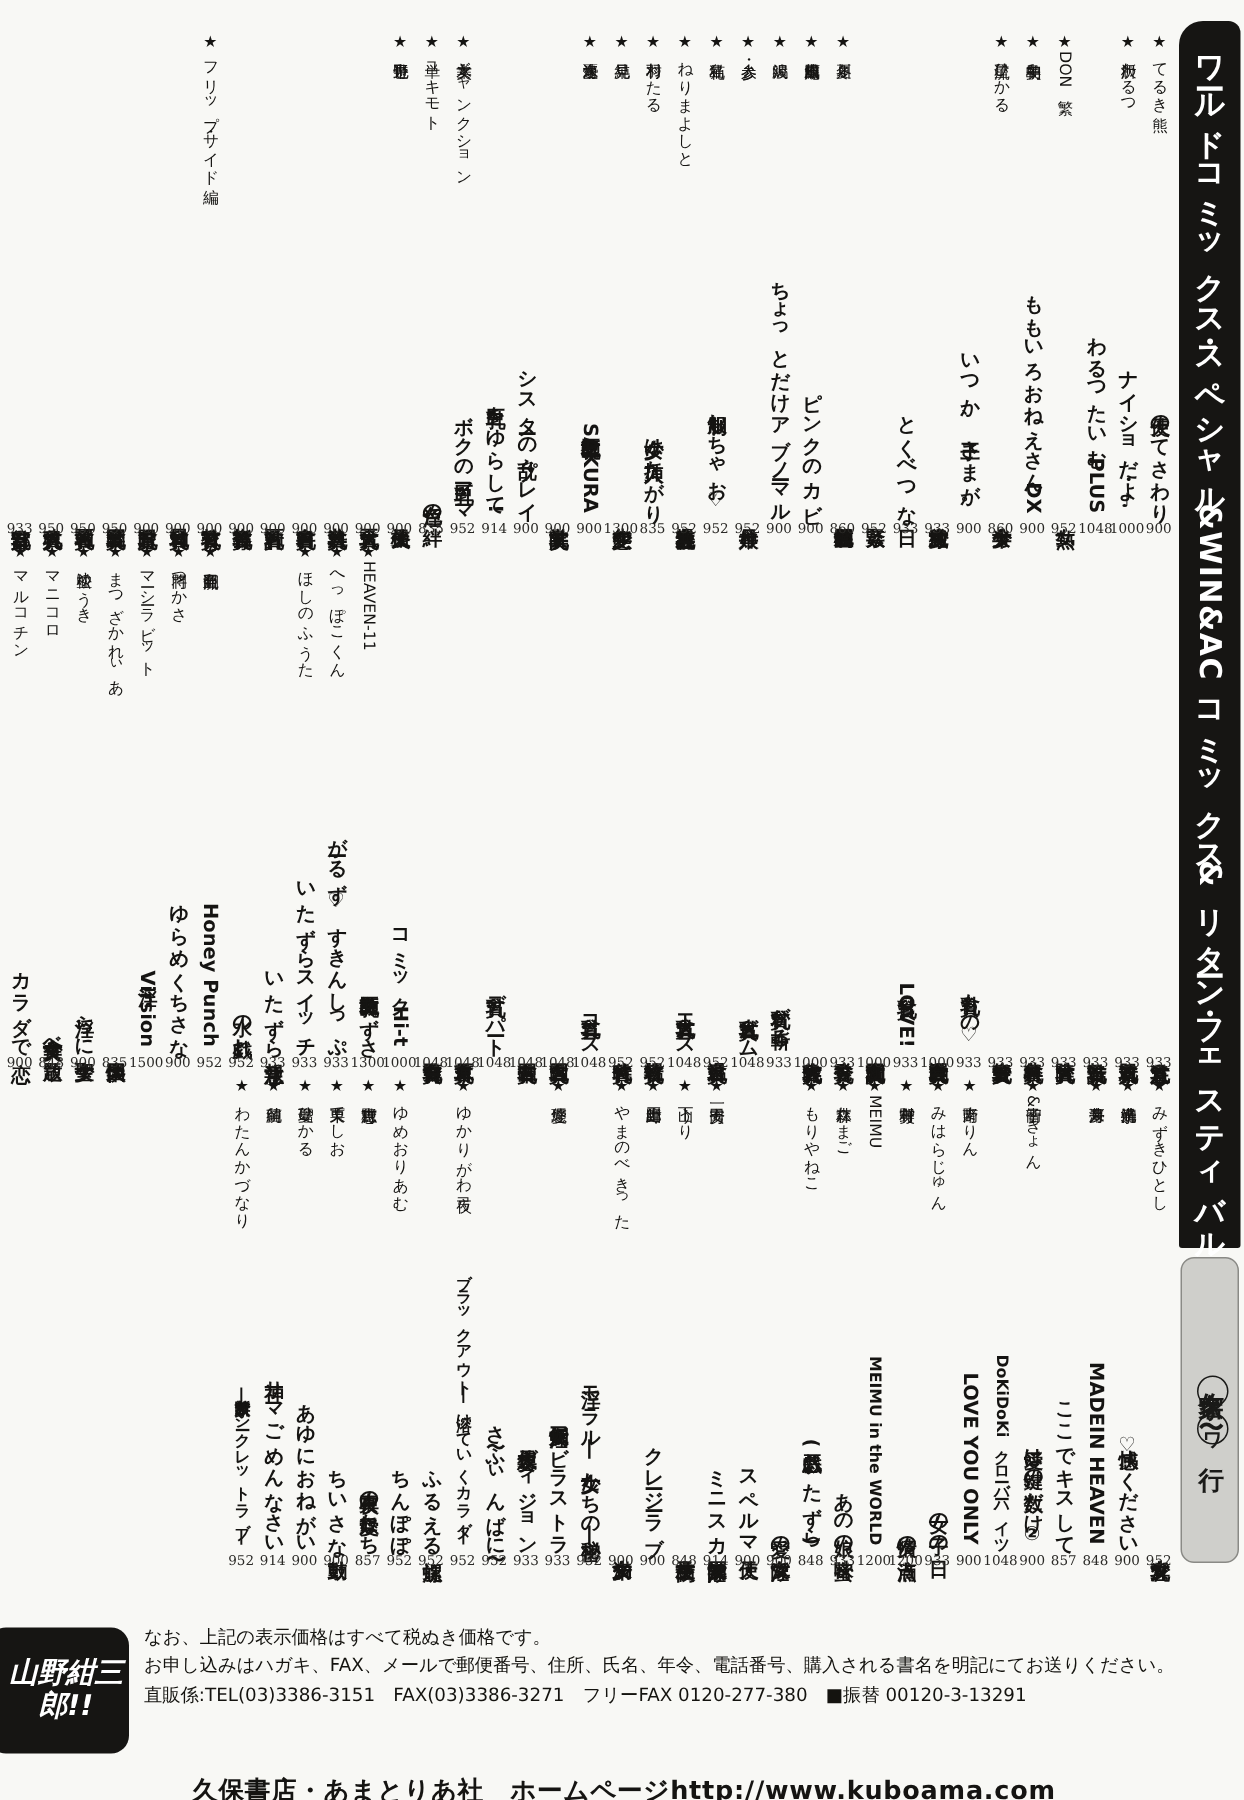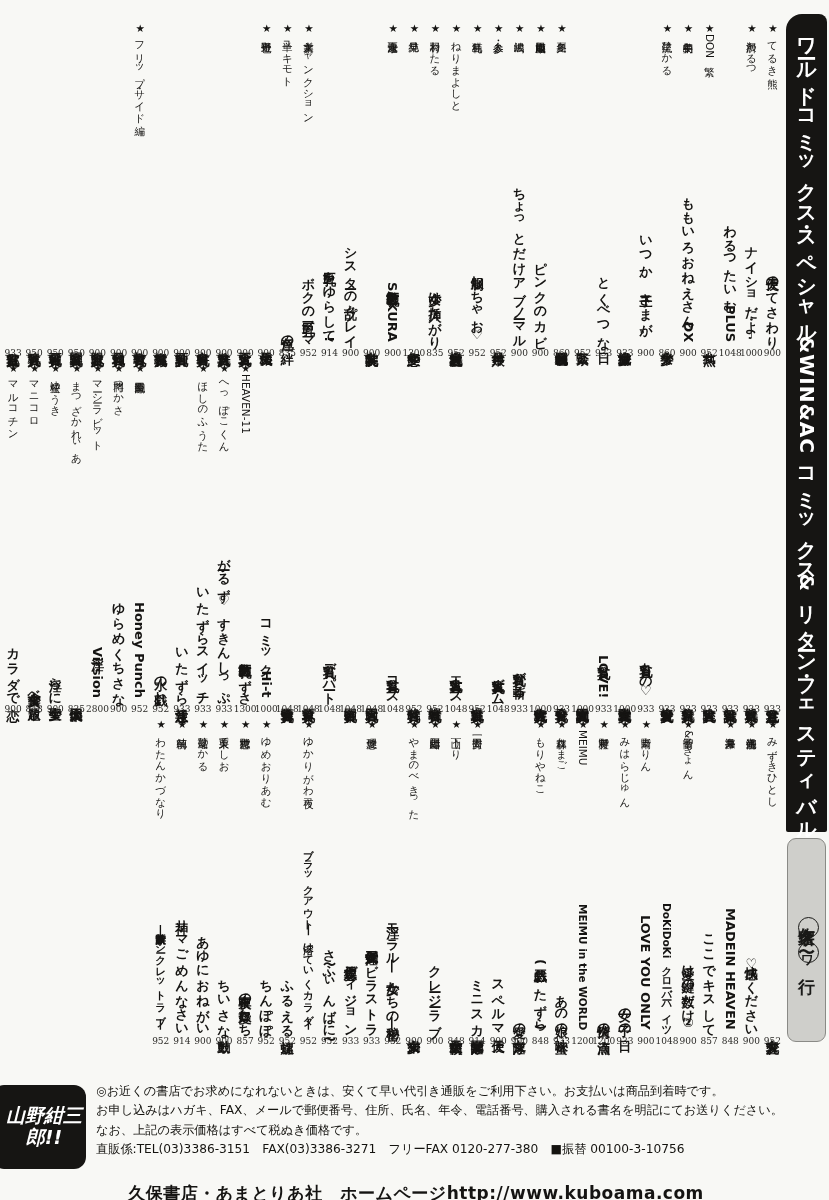--- a/index.html
+++ b/index.html
@@ -953,21 +953,21 @@
       </div>
       <div class="slot-author-bottom">
         <span class="vtext author-text"></span>
       </div>
     </div>
     <div class="col">
       <div class="slot-title-s2">
         <span class="vtext title-text">淫Virsion</span>
       </div>
       <div class="slot-price">
-        <span class="price-text">2800</span>
+        <span class="price-text">1500</span>
       </div>
       <div class="slot-author-bottom">
         <span class="vtext author-text"></span>
       </div>
     </div>
     <div class="col">
       <div class="slot-title-s2">
         <span class="vtext title-text">快楽天国</span>
       </div>
       <div class="slot-price">
@@ -1260,19 +1260,18 @@
 
 <div id="index-box">
   <span class="vtext"><span>作家名</span><span class="circ">タ</span><span>〜</span><span class="circ">ワ</span><span>行</span></span>
 </div>
 
 <div id="footer">
   <div id="delivery-box">
     <span>山野紺三郎!!</span>
   </div>
   <div id="footer-lines">
-      <div class="fline">◎お近くの書店でお求めになれないときは、安くて早い代引き通販をご利用下さい。お支払いは商品到着時です。</div>
+      <div class="fline">なお、上記の表示価格はすべて税ぬき価格です。</div>
       <div class="fline">お申し込みはハガキ、FAX、メールで郵便番号、住所、氏名、年令、電話番号、購入される書名を明記にてお送りください。</div>
-      <div class="fline">なお、上記の表示価格はすべて税ぬき価格です。</div>
-      <div class="fline">直販係:TEL(03)3386-3151　FAX(03)3386-3271　フリーFAX 0120-277-380　■振替 00100-3-10756</div>
+      <div class="fline">直販係:TEL(03)3386-3151　FAX(03)3386-3271　フリーFAX 0120-277-380　■振替 00120-3-13291</div>
     </div>
   <div id="publisher-line">久保書店・あまとりあ社　ホームページhttp://www.kuboama.com</div>
 </div>
 
 </body></html>

